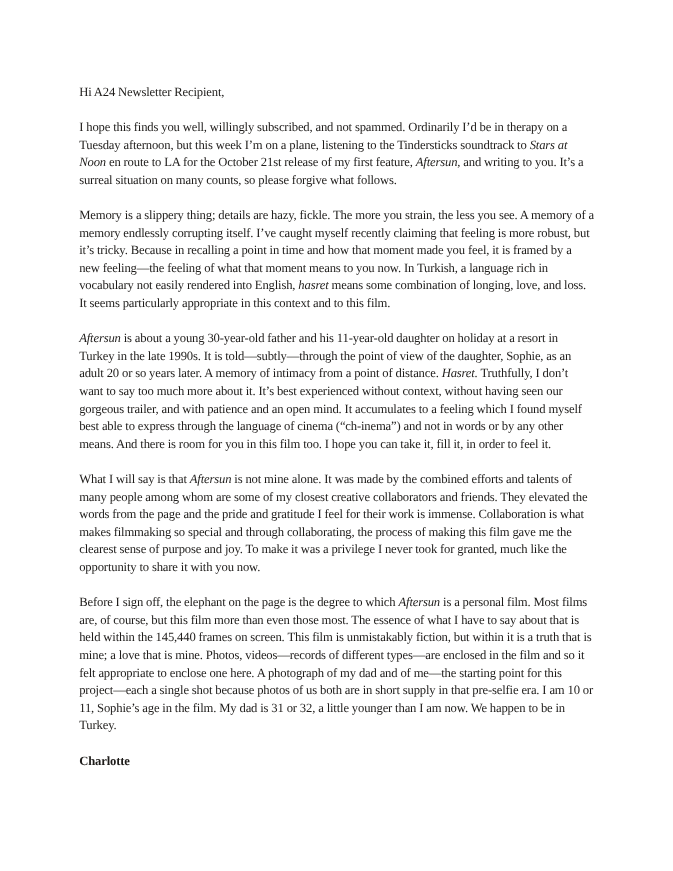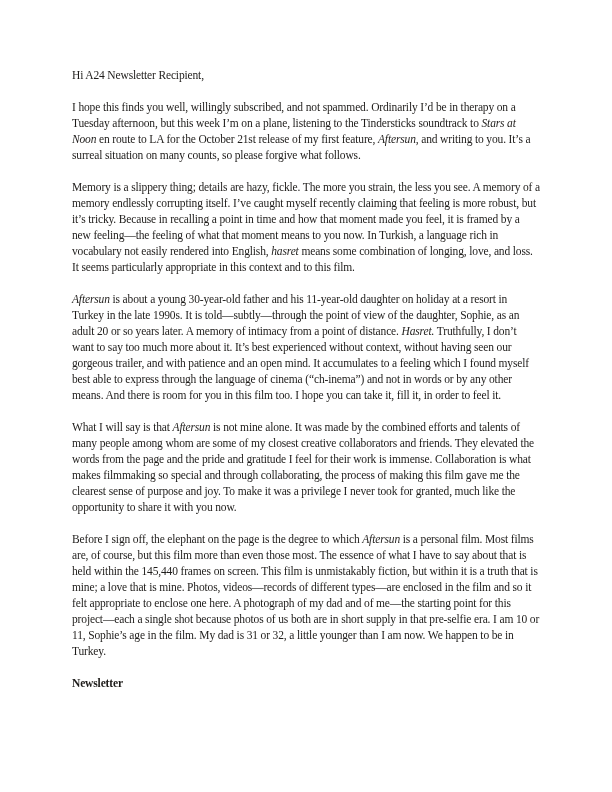--- a/index.html
+++ b/index.html
@@ -11,22 +11,23 @@
     position: relative;
     width: 612px;
     height: 792px;
     background: #ffffff;
     overflow: hidden;
     font-family: "Liberation Serif", "DejaVu Serif", serif;
     color: #1e1c1a;
   }
   .letter {
     box-sizing: border-box;
-    padding: 67px 72px 0 72px;
+    padding: 30px 72px 0 72px;
     width: 612px;
+    margin-top: 46px;
   }
   .letter p {
     margin: 0 0 16px 0;
     font-size: 11.5px;
     line-height: 16px;
     letter-spacing: -0.15px;
     text-align: left;
   }
   .letter p.closing {
     margin: 0;
@@ -47,15 +48,15 @@
     <p class="greeting">Hi A24 Newsletter Recipient,</p>
 
     <div>
         <p><span>I hope this finds you well, willingly subscribed, and not spammed. Ordinarily I’d be in therapy on a Tuesday afternoon, but this week I’m on a plane, listening to the Tindersticks soundtrack to </span><em>Stars at Noon</em><span> en route to LA for the October 21st release of my first feature, </span><em>Aftersun</em><span>, and writing to you. It’s a surreal situation on many counts, so please forgive what follows.</span></p>
         <p><span>Memory is a slippery thing; details are hazy, fickle. The more you strain, the less you see. A memory of a memory endlessly corrupting itself. I’ve caught myself recently claiming that feeling is more robust, but it’s tricky. Because in recalling a point in time and how that moment made you feel, it is framed by a new feeling—the feeling of what that moment means to you now. In Turkish, a language rich in vocabulary not easily rendered into English, </span><em>hasret</em><span> means some combination of longing, love, and loss. It seems particularly appropriate in this context and to this film.</span></p>
         <p><em>Aftersun</em><span> is about a young 30-year-old father and his 11-year-old daughter on holiday at a resort in Turkey in the late 1990s. It is told—subtly—through the point of view of the daughter, Sophie, as an adult 20 or so years later. A memory of intimacy from a point of distance. </span><em>Hasret.</em><span> Truthfully, I don’t want to say too much more about it. It’s best experienced without context, without having seen our gorgeous trailer, and with patience and an open mind. It accumulates to a feeling which I found myself best able to express through the language of cinema (“ch-inema”) and not in words or by any other means. And there is room for you in this film too. I hope you can take it, fill it, in order to feel it.</span></p>
         <p><span>What I will say is that </span><em>Aftersun</em><span> is not mine alone. It was made by the combined efforts and talents of many people among whom are some of my closest creative collaborators and friends. They elevated the words from the page and the pride and gratitude I feel for their work is immense. Collaboration is what makes filmmaking so special and through collaborating, the process of making this film gave me the clearest sense of purpose and joy. To make it was a privilege I never took for granted, much like the opportunity to share it with you now.</span></p>
         <p><span>Before I sign off, the elephant on the page is the degree to which </span><em>Aftersun</em><span> is a personal film. Most films are, of course, but this film more than even those most. The essence of what I have to say about that is held within the 145,440 frames on screen. This film is unmistakably fiction, but within it is a truth that is mine; a love that is mine. Photos, videos—records of different types—are enclosed in the film and so it felt appropriate to enclose one here. A photograph of my dad and of me—the starting point for this project—each a single shot because photos of us both are in short supply in that pre-selfie era. I am 10 or 11, Sophie’s age in the film. My dad is 31 or 32, a little younger than I am now. We happen to be in Turkey.</span></p>
       </div>
 
-    <p class="signature">Newsletter</p>
+    <p class="signature">Charlotte</p>
   </div>
 </div>
 
 </body></html>

